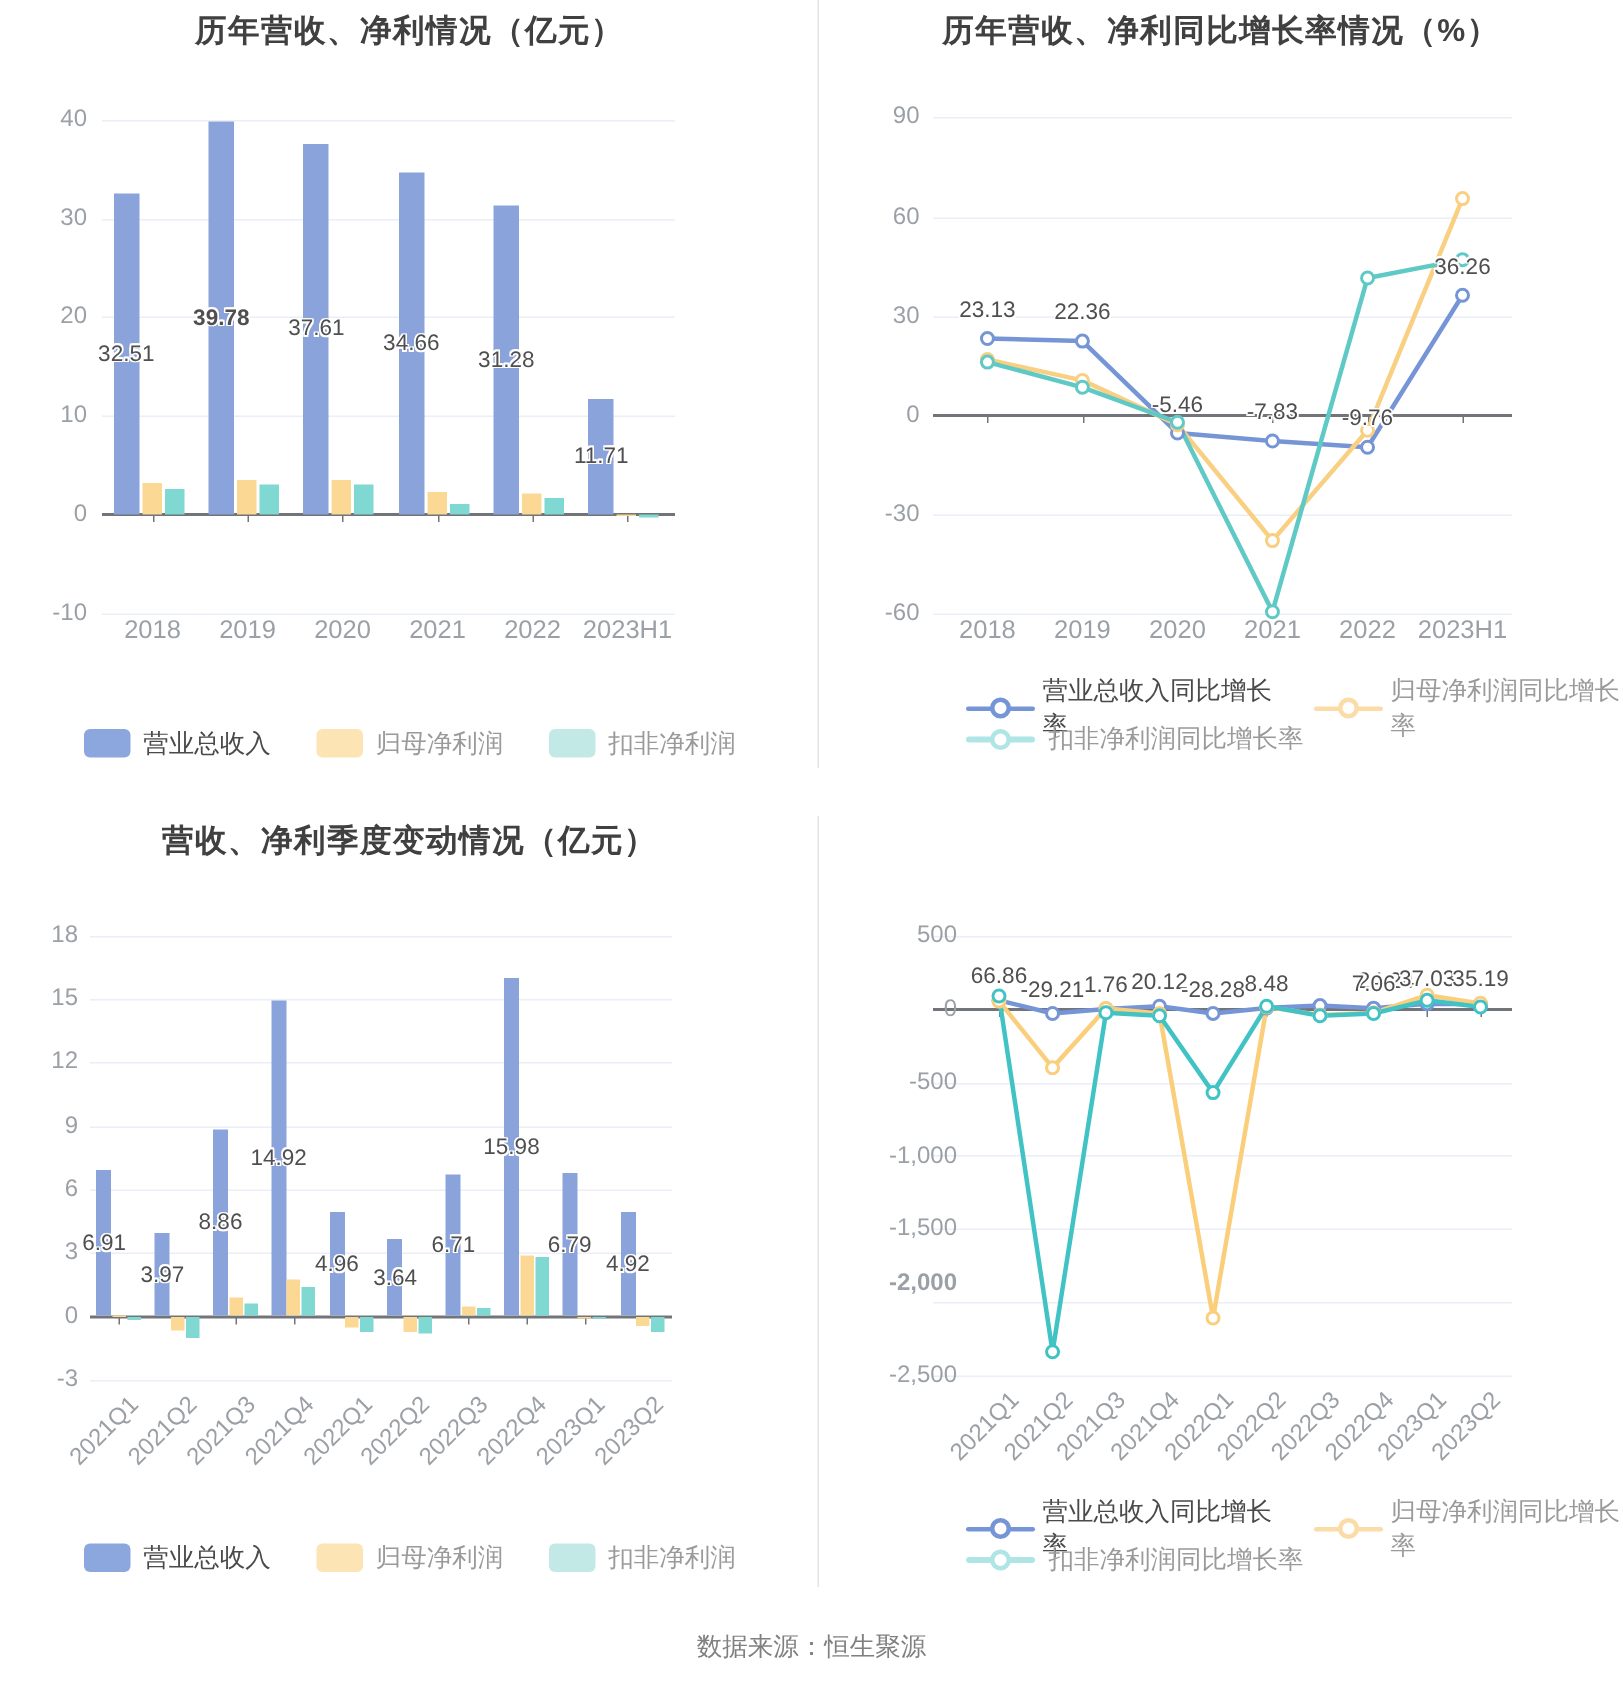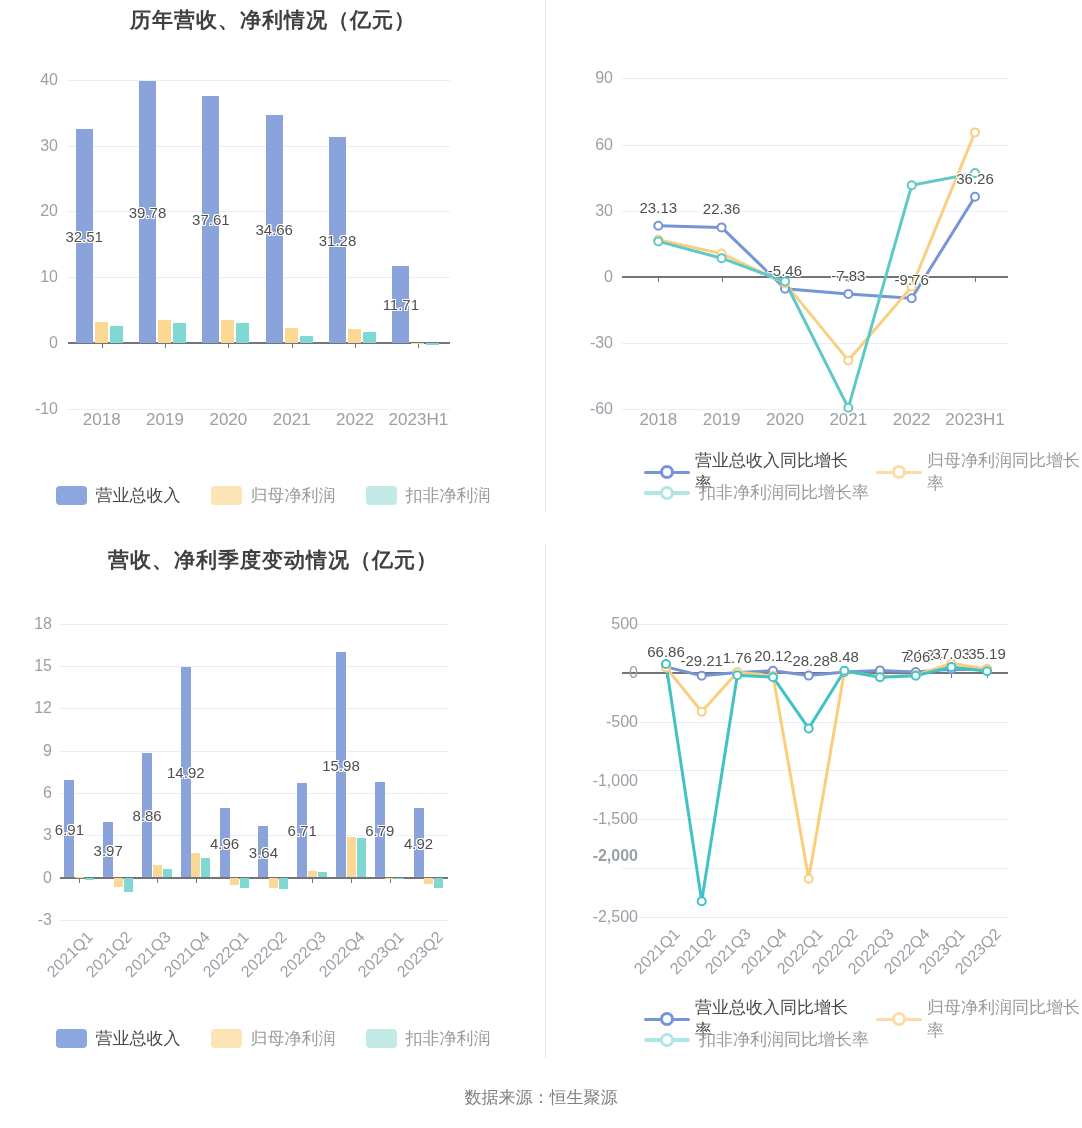--- a/index.html
+++ b/index.html
@@ -91,21 +91,21 @@
         <div class="bar" style="left: 284.69px; width: 13px; top: 328.346px; height: 14.454px; background: rgb(251, 216, 147);"></div>
         <div class="bar" style="left: 348.02px; width: 13px; top: 329.003px; height: 13.797px; background: rgb(251, 216, 147);"></div>
         <div class="bar" style="left: 411.35px; width: 13px; top: 342.8px; height: 1px; background: rgb(251, 216, 147);"></div>
         <div class="bar" style="left: 109.7px; width: 13px; top: 325.718px; height: 17.082px; background: rgb(127, 216, 210);"></div>
         <div class="bar" style="left: 173.03px; width: 13px; top: 323.09px; height: 19.71px; background: rgb(127, 216, 210);"></div>
         <div class="bar" style="left: 236.36px; width: 13px; top: 323.09px; height: 19.71px; background: rgb(127, 216, 210);"></div>
         <div class="bar" style="left: 299.69px; width: 13px; top: 335.573px; height: 7.227px; background: rgb(127, 216, 210);"></div>
         <div class="bar" style="left: 363.02px; width: 13px; top: 331.631px; height: 11.169px; background: rgb(127, 216, 210);"></div>
         <div class="bar" style="left: 426.35px; width: 13px; top: 342.8px; height: 2.2995px; background: rgb(127, 216, 210);"></div>
         <div class="dlabel" style="left: 84.2px; top: 236.005px;">32.51</div>
-        <div class="dlabel" style="left: 147.53px; top: 212.123px;">39.78</div>
+        <div class="dlabel" style="left: 147.53px; top: 212.123px; font-weight: bold;">39.78</div>
         <div class="dlabel" style="left: 210.86px; top: 219.251px;">37.61</div>
         <div class="dlabel" style="left: 274.19px; top: 228.942px;">34.66</div>
         <div class="dlabel" style="left: 337.52px; top: 240.045px;">31.28</div>
         <div class="dlabel" style="left: 400.85px; top: 304.333px;">11.71</div>
       </div>
   <div class="legend-row legend-center" style="top: 484px;">
         <div class="legend-item">
           <div class="swatch" style="background: rgb(139, 167, 221);"></div>
           <div class="llab" style="color: rgb(74, 74, 74);">营业总收入</div>
         </div>
@@ -114,20 +114,21 @@
           <div class="llab" style="color: rgb(154, 154, 154);">归母净利润</div>
         </div>
         <div class="legend-item">
           <div class="swatch" style="background: rgb(195, 233, 231);"></div>
           <div class="llab" style="color: rgb(154, 154, 154);">扣非净利润</div>
         </div>
       </div>
     </section>
 
   <section class="chart" id="chart-1">
+    <h2 class="chart-title t-top">历年营收、净利同比增长率情况（%）</h2>
     <div class="plot">
         <div class="gridline" style="left: 76px; top: 78.4px; width: 386px;"></div>
         <div class="ylabel" style="left: -13px; top: 78.4px;">90</div>
         <div class="gridline" style="left: 76px; top: 144.5px; width: 386px;"></div>
         <div class="ylabel" style="left: -13px; top: 144.5px;">60</div>
         <div class="gridline" style="left: 76px; top: 210.6px; width: 386px;"></div>
         <div class="ylabel" style="left: -13px; top: 210.6px;">30</div>
         <div class="axisline" style="left: 76px; top: 276.7px; width: 386px;"></div>
         <div class="ylabel" style="left: -13px; top: 276.7px;">0</div>
         <div class="gridline" style="left: 76px; top: 342.8px; width: 386px;"></div>
@@ -321,21 +322,21 @@
 
   <section class="chart" id="chart-3">
     <div class="plot">
         <div class="gridline" style="left: 76px; top: 94px; width: 386px;"></div>
         <div class="ylabel" style="left: 12px; top: 94px;">500</div>
         <div class="axisline" style="left: 76px; top: 142.8px; width: 386px;"></div>
         <div class="ylabel" style="left: 12px; top: 142.8px;">0</div>
         <div class="gridline" style="left: 76px; top: 191.6px; width: 386px;"></div>
         <div class="ylabel" style="left: 12px; top: 191.6px;">-500</div>
         <div class="gridline" style="left: 76px; top: 240.4px; width: 386px;"></div>
-        <div class="ylabel" style="left: 12px; top: 251px;">-1,000</div>
+        <div class="ylabel" style="left: 12px; top: 241px;">-1,000</div>
         <div class="gridline" style="left: 76px; top: 289.2px; width: 386px;"></div>
         <div class="ylabel" style="left: 12px; top: 289.2px;">-1,500</div>
         <div class="gridline" style="left: 76px; top: 338px; width: 386px;"></div>
         <div class="ylabel" style="left: 12px; top: 326px; font-weight: bold;">-2,000</div>
         <div class="gridline" style="left: 76px; top: 386.8px; width: 386px;"></div>
         <div class="ylabel" style="left: 12px; top: 386.8px;">-2,500</div>
         <div class="xtick" style="left: 120px; top: 142.8px;"></div>
         <div class="xtick" style="left: 155.67px; top: 142.8px;"></div>
         <div class="xtick" style="left: 191.34px; top: 142.8px;"></div>
         <div class="xtick" style="left: 227.01px; top: 142.8px;"></div>

